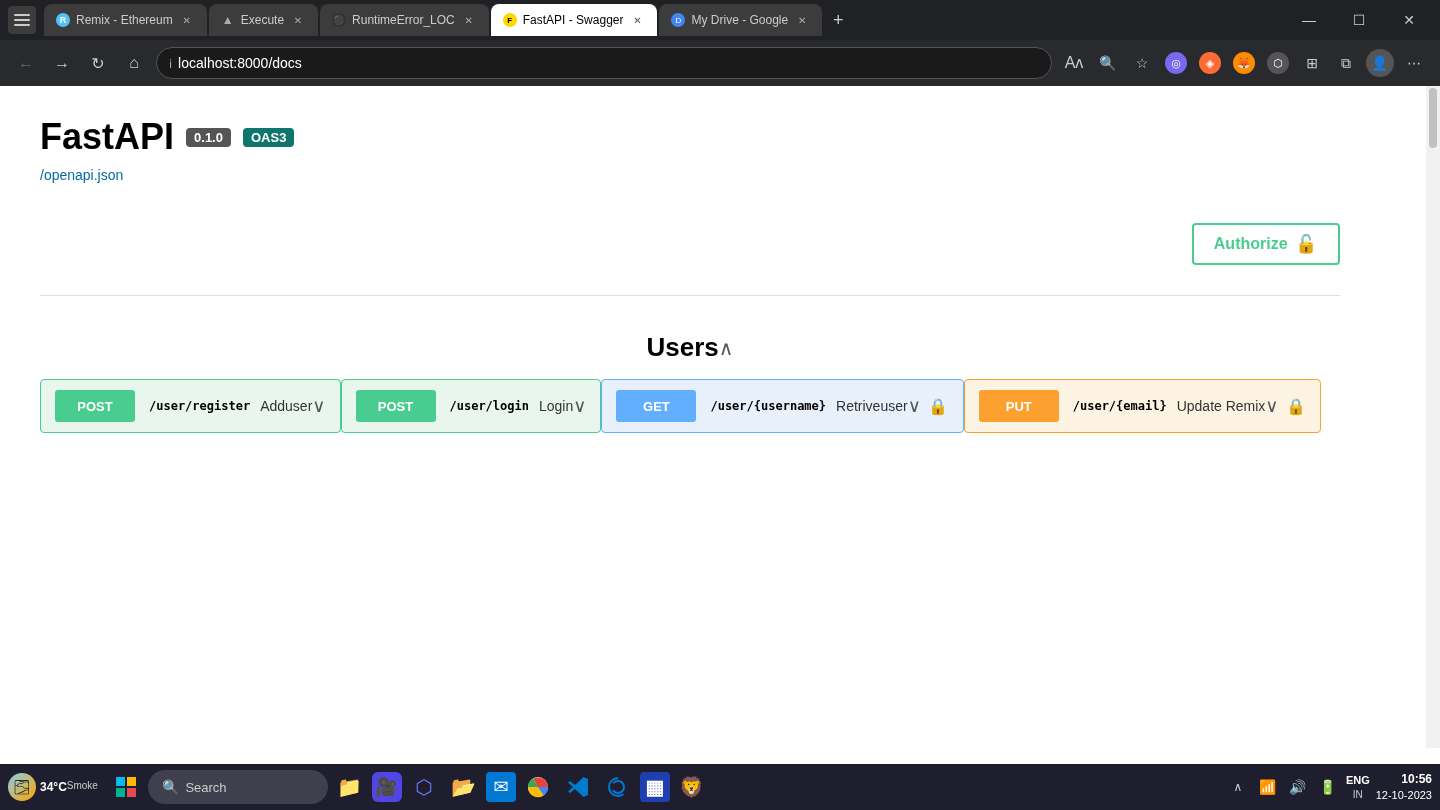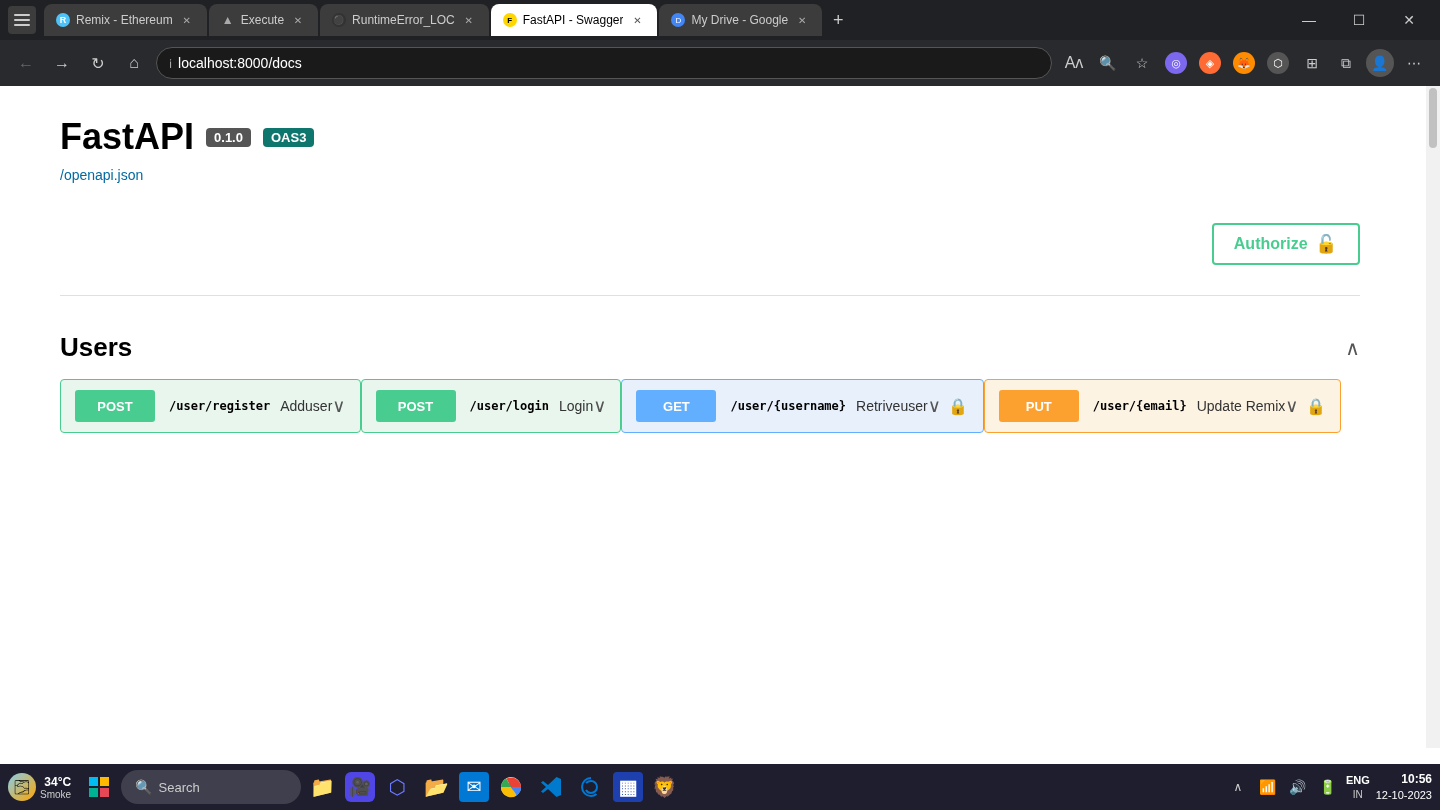--- a/index.html
+++ b/index.html
@@ -124,21 +124,20 @@
       border-radius: 4px; margin-top: 4px;
     }
 
     
     .main-content {
       background: #fff;
       width: 1426px;
       height: 660px;
       overflow: hidden;
       position: relative;
-      padding-left: 20px;
     }
     .swagger-container {
       padding: 30px 40px;
       max-width: 1380px;
     }
 
     
     .fastapi-header {
       display: flex; align-items: center; gap: 12px;
       margin-bottom: 8px;
@@ -176,21 +175,21 @@
       color: #49cc90;
       background: transparent;
       padding: 8px 20px;
       font-size: 16px; font-weight: 600;
       border-radius: 4px;
       cursor: pointer;
     }
 
     
     .section-header {
-      display: flex; align-items: center; justify-content: space-between;
+      display: flex; align-items: center; justify-content: center;
       padding: 16px 0;
     }
     .section-title {
       font-size: 26px; font-weight: bold; color: #000;
     }
     .chevron-icon {
       font-size: 20px; color: #555; cursor: pointer;
     }
 
     
@@ -443,21 +442,21 @@
   </div>
 
   <div class="browser-scrollbar" style="position:absolute; right:0; top:86px; width:14px; height:662px; background:#f1f1f1;">
     <div class="scrollbar-thumb" style="width:8px;margin:0 3px;height:60px;background:#c1c1c1;border-radius:4px;margin-top:2px;"></div>
   </div>
 
   <div class="taskbar" style="position:absolute; bottom:0; left:0; right:0; height:46px; background:#1e1e2e; display:flex; align-items:center; padding: 0 8px; gap:4px;">
 
     <div style="display:flex; align-items:center; gap:4px; margin-right:6px;">
       <div style="width:28px;height:28px;border-radius:50%;background:linear-gradient(135deg,#87ceeb,#ffa500);display:flex;align-items:center;justify-content:center;font-size:14px;">🌫</div>
-      <div style="display:flex;flex-direction:column;align-items:flex-end;">
+      <div style="display:flex;">
         <span style="color:#fff;font-size:12px;font-weight:bold;">34°C</span>
         <span style="color:#ccc;font-size:10px;">Smoke</span>
       </div>
     </div>
 
     <div class="taskbar-icon" style="background:transparent;">
       <svg width="20" height="20" viewBox="0 0 20 20" fill="#fff">
         <rect x="0" y="0" width="9" height="9" fill="#00bcf2"></rect>
         <rect x="11" y="0" width="9" height="9" fill="#ffb900"></rect>
         <rect x="0" y="11" width="9" height="9" fill="#00b294"></rect>

